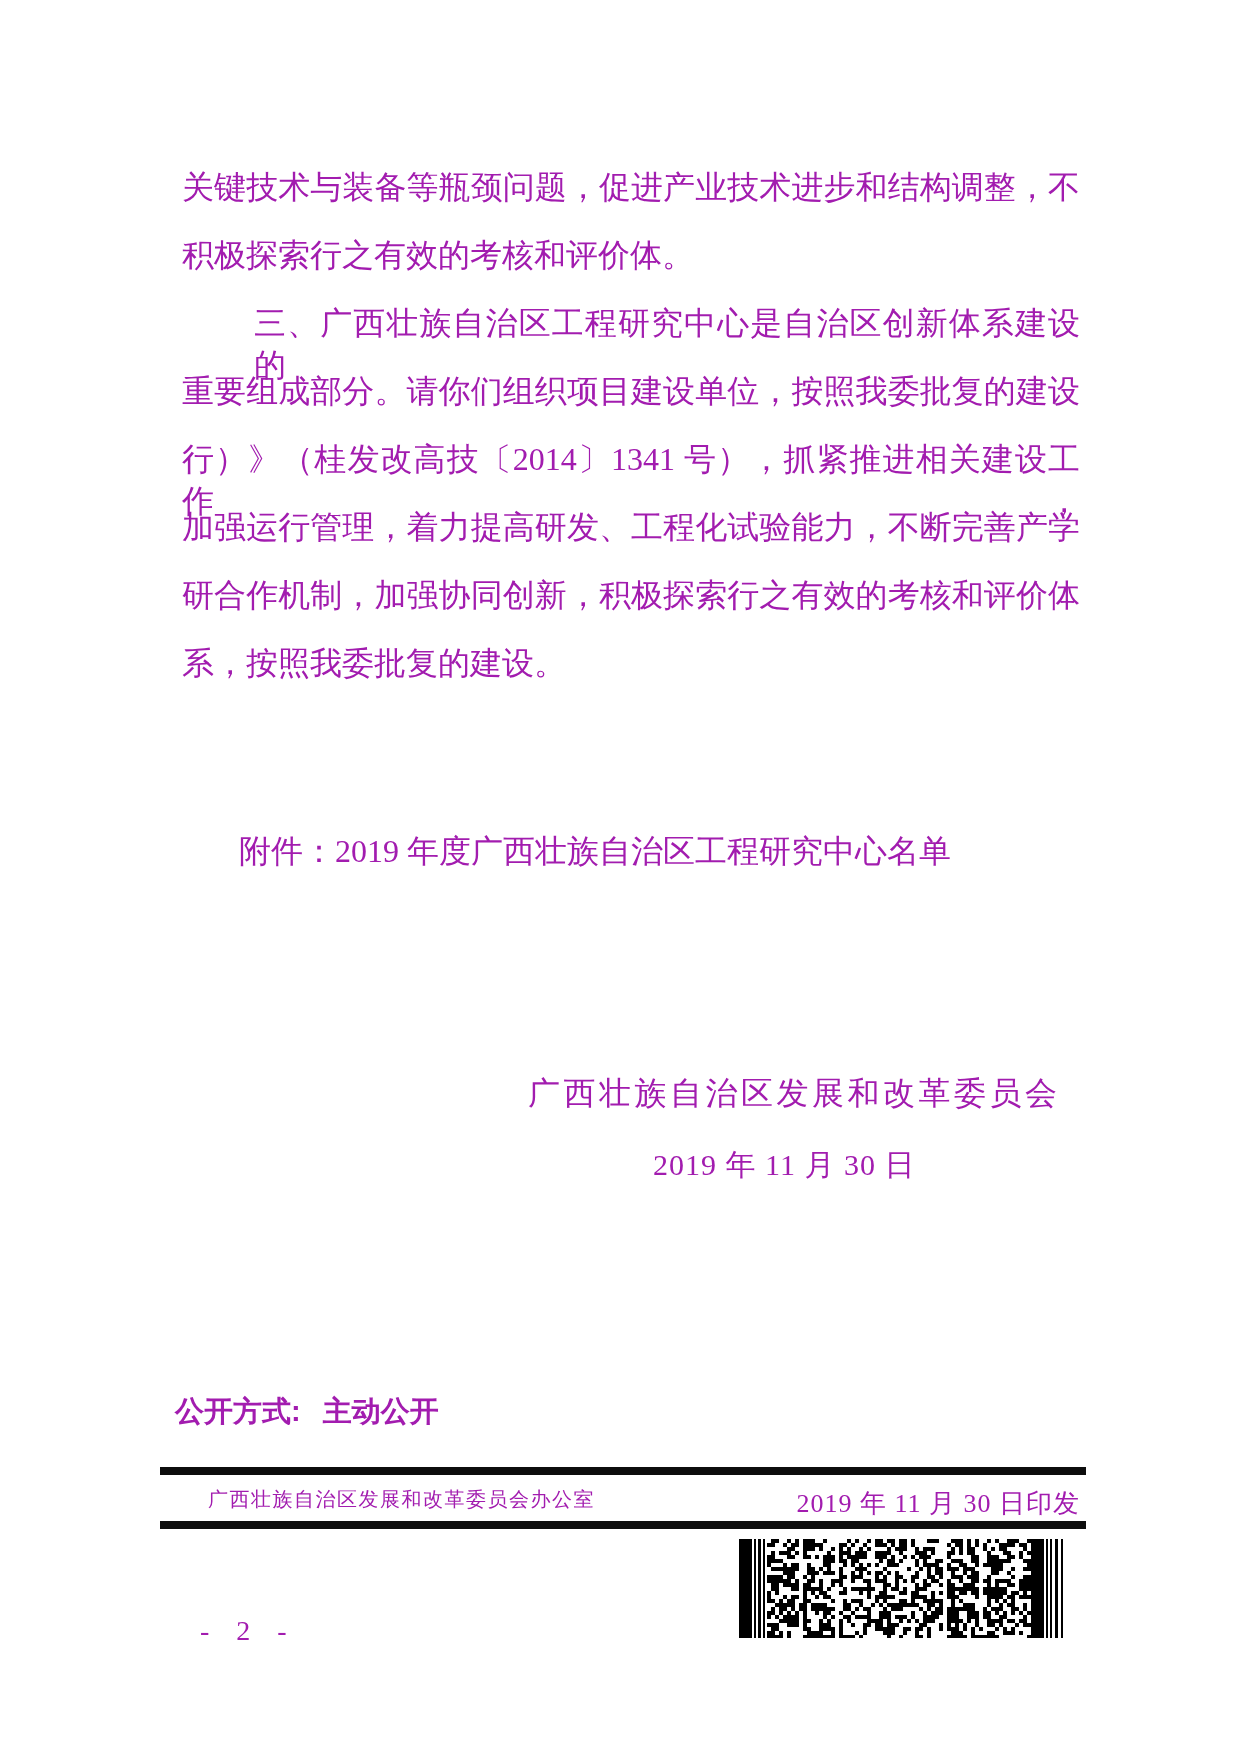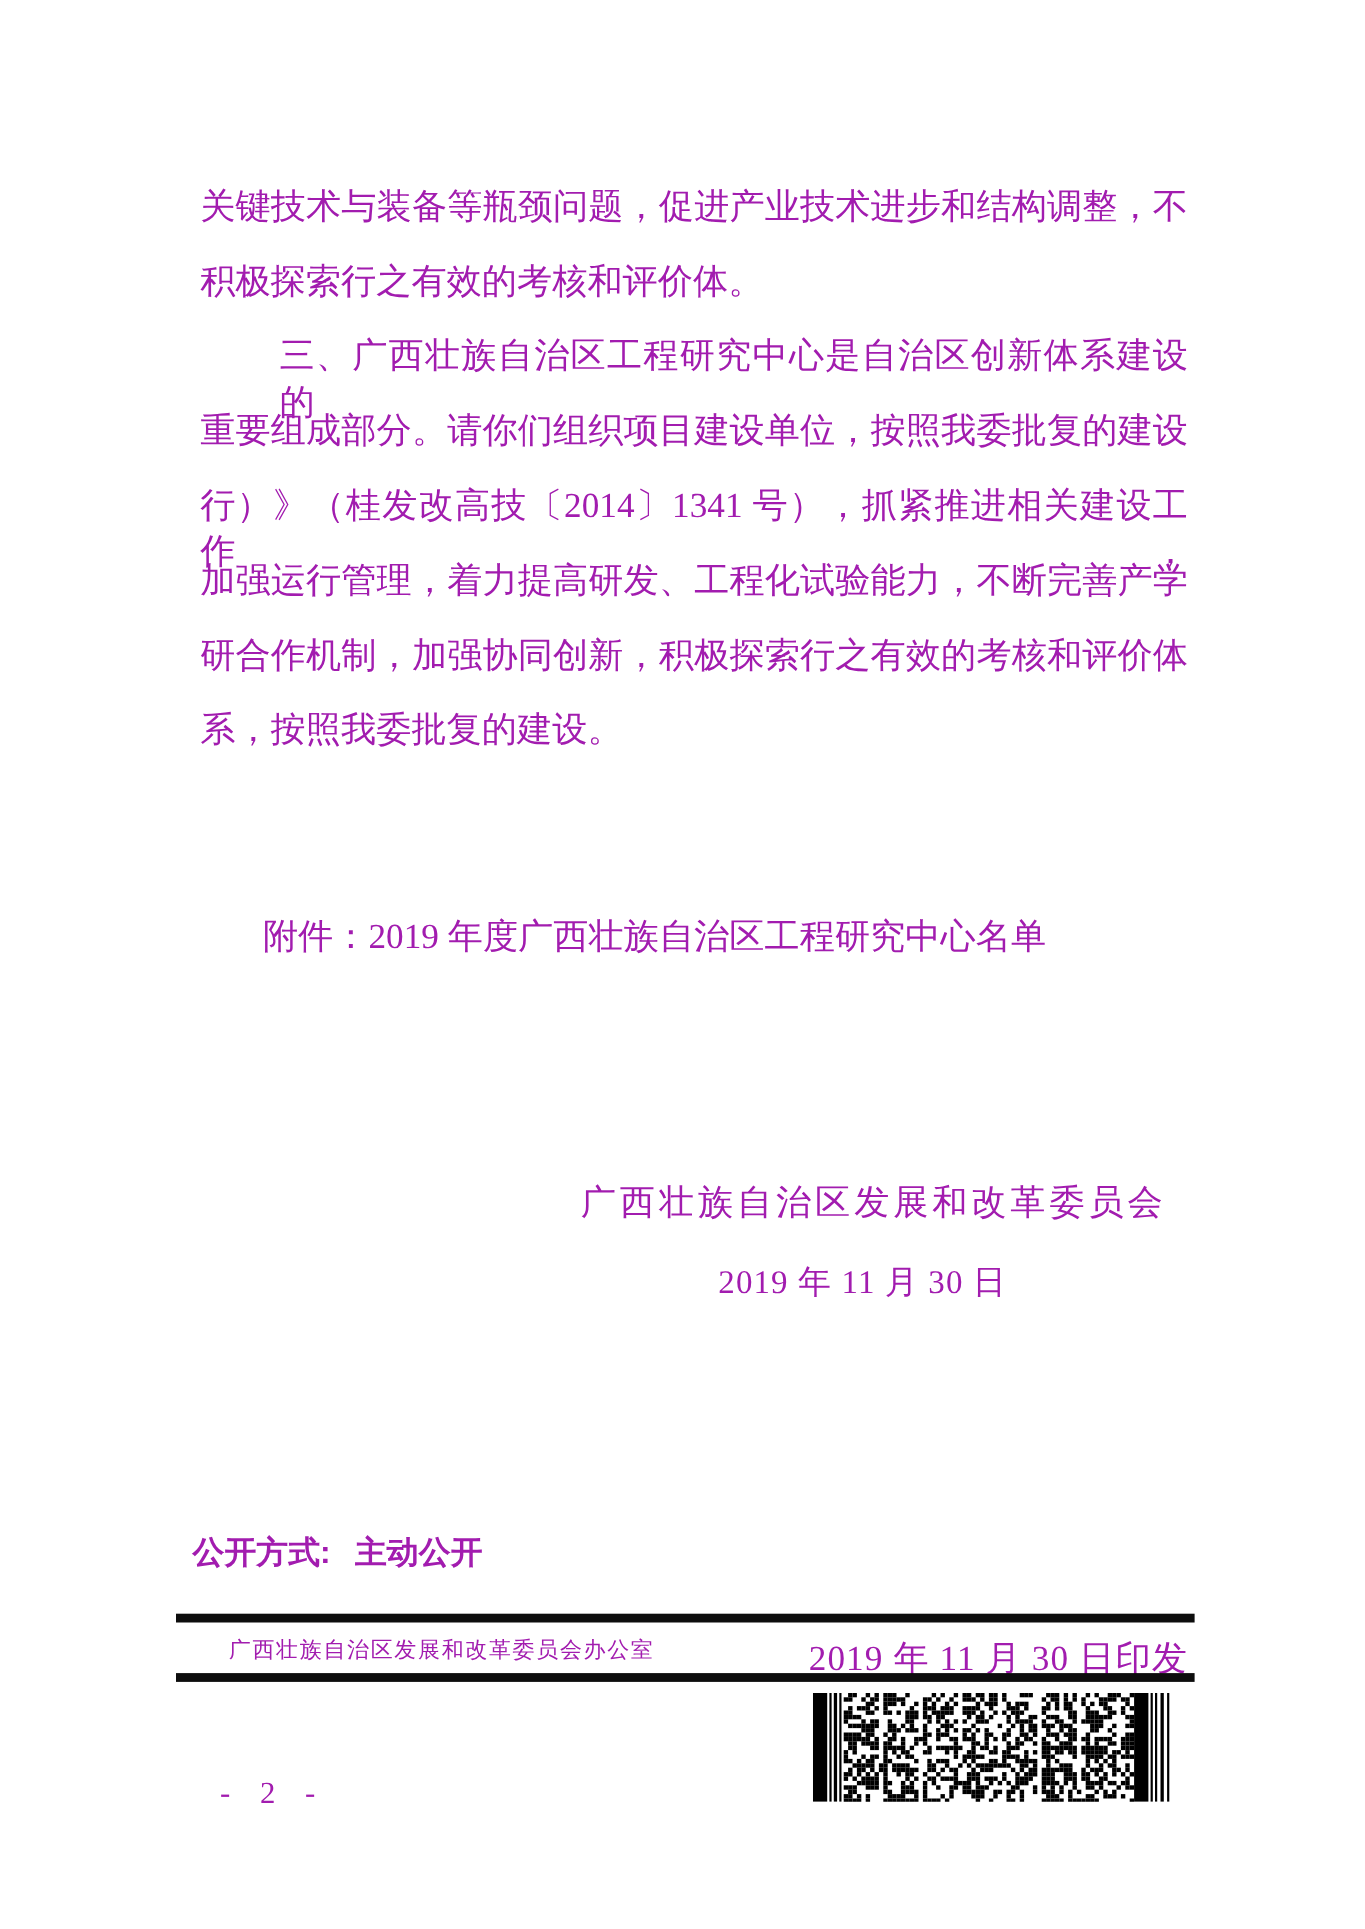--- a/index.html
+++ b/index.html
@@ -93,21 +93,21 @@
     top: 1486px;
     left: 208px;
     font-size: 20px;
     letter-spacing: 1.5px;
     white-space: nowrap;
   }
   .footer-print-date {
     position: absolute;
     top: 1486px;
     right: 161px;
-    font-size: 32px;
+    font-size: 26px;
     letter-spacing: 1px;
     white-space: nowrap;
   }
   .barcode {
     position: absolute;
     top: 1539px;
     left: 739px;
     width: 326px;
     height: 99px;
   }

